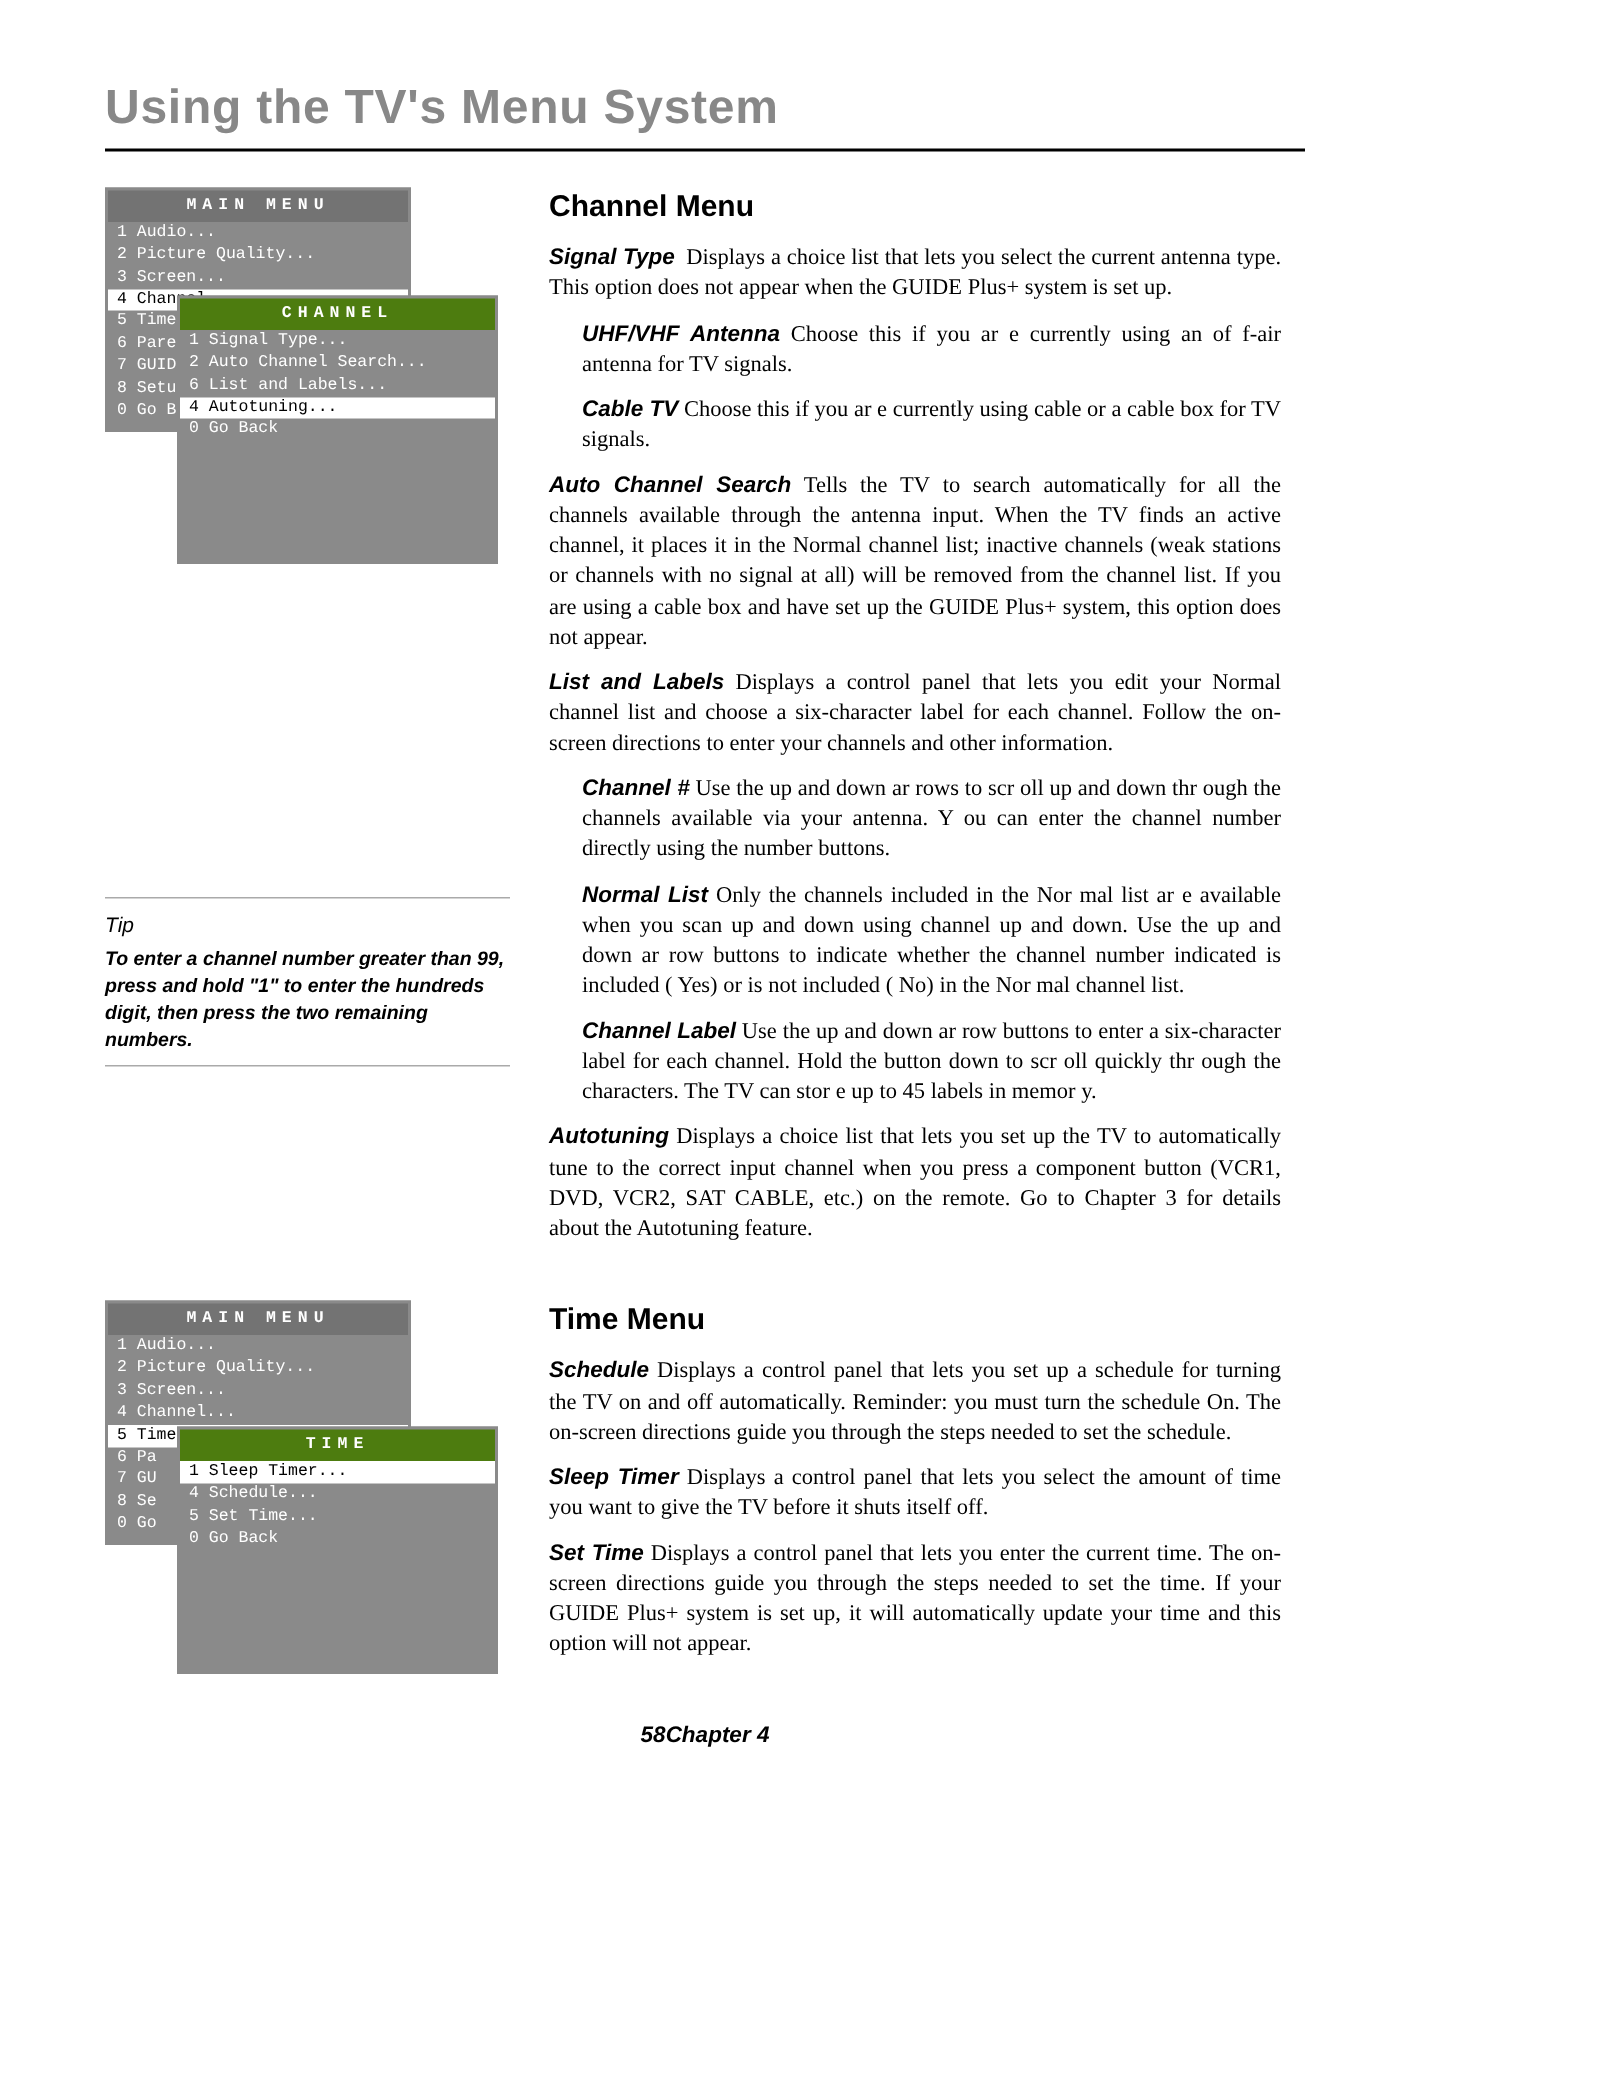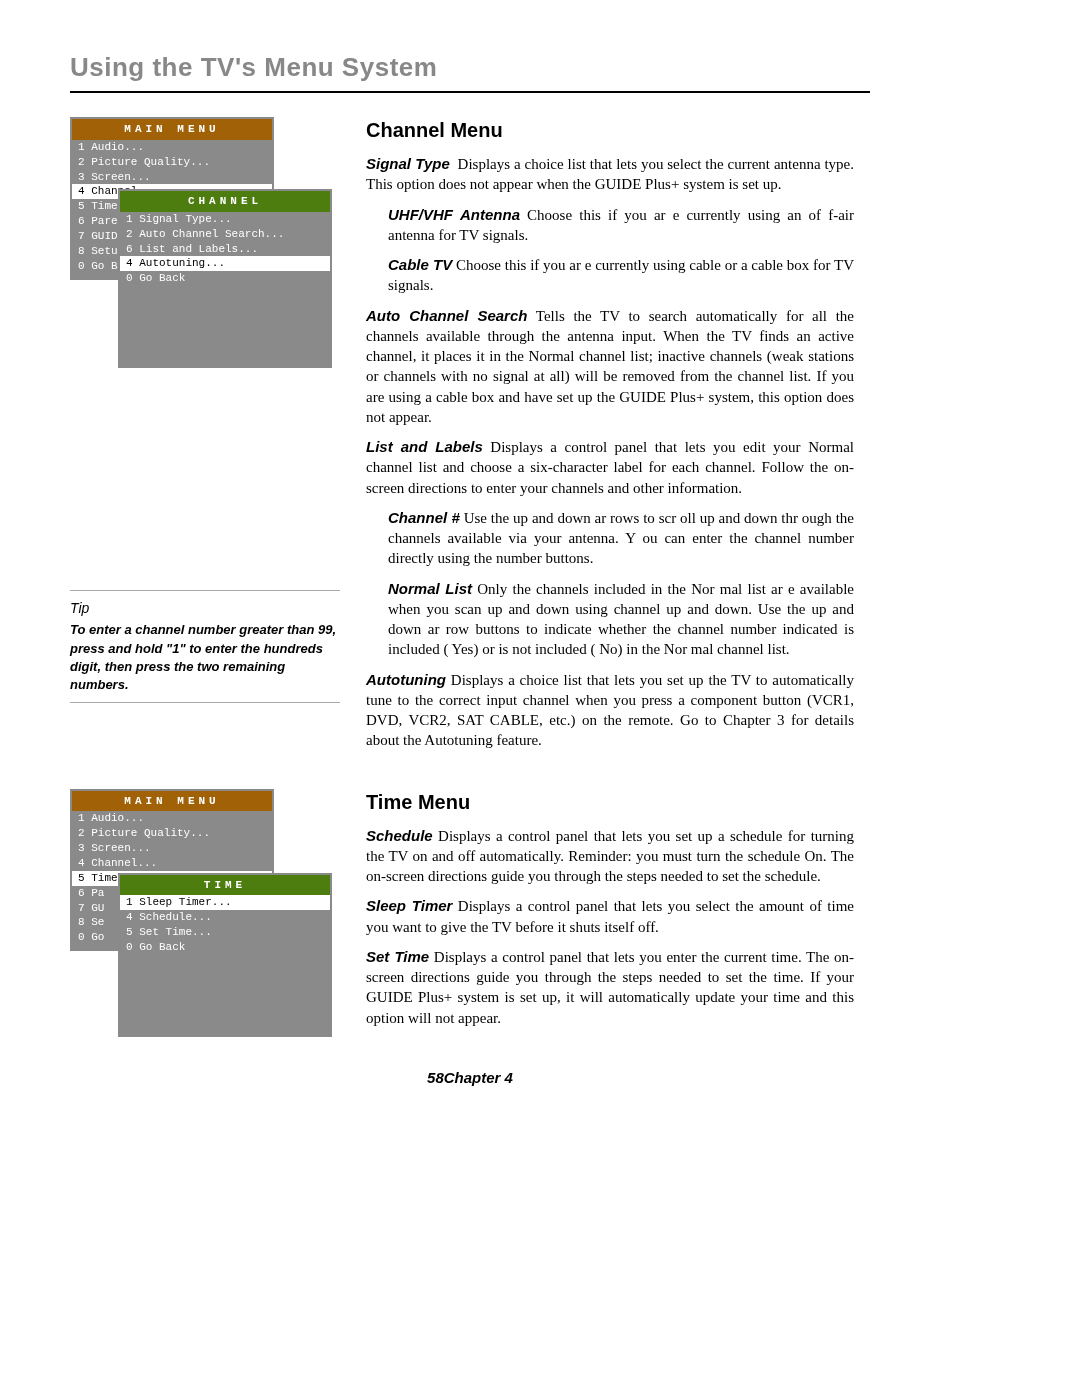--- a/index.html
+++ b/index.html
@@ -9,21 +9,21 @@
     font-family:Georgia, "Times New Roman", serif;
     color:#000;
     width:940px;
     box-sizing:border-box;
     font-size:15px;
     line-height:1.35;
   }
   .section-title {
     font-family:Arial, Helvetica, sans-serif;
     font-weight:900;
-    font-size:26px;
+    font-size:32px;
     color:#888;
     letter-spacing:0.5px;
     margin:0 0 6px 0;
   }
   .title-rule {
     border:none;
     border-top:2px solid #000;
     margin:0 0 24px 0;
   }
   .page-row {
@@ -82,21 +82,21 @@
     line-height:1.35;
     color:#fff;
   }
   .osd .main {
     background:#8a8a8a;
     border:2px solid #8a8a8a;
     width:200px;
     padding-bottom:4px;
   }
   .osd .main .hdr {
-    background:#a16207;
+    background:#737373;
     color:#fff;
     font-weight:bold;
     letter-spacing:4px;
     text-align:center;
     padding:3px 0;
   }
   .osd .main .row,
   .osd .sub .row {
     padding:0 6px;
     white-space:pre;
@@ -183,20 +183,21 @@
     <p class="para indent"><span class="term">Cable TV</span><span> Choose this if you ar e currently using cable or a cable box for TV signals.</span></p>
 
     <p class="para"><span class="term">Auto Channel Search</span><span> Tells the TV to search automatically for all the channels available through the antenna input. When the TV finds an active channel, it places it in the Normal channel list; inactive channels (weak stations or channels with no signal at all) will be removed from the channel list. If you are using a cable box and have set up the GUIDE Plus+ system, this option does not appear.</span></p>
 
     <p class="para"><span class="term">List and Labels</span><span> Displays a control panel that lets you edit your Normal channel list and choose a six-character label for each channel. Follow the on-screen directions to enter your channels and other information.</span></p>
 
     <p class="para indent"><span class="term">Channel #</span><span> Use the up and down ar rows to scr oll up and down thr ough the channels available via your antenna. Y ou can enter the channel number directly using the number buttons.</span></p>
 
     <p class="para indent"><span class="term">Normal List</span><span> Only the channels included in the Nor mal list ar e available when you scan up and down using channel up and down. Use the up and down ar row buttons to indicate whether the channel number indicated is included ( Yes) or is not included ( No) in the Nor mal channel list.</span></p>
 
+    <p class="para indent"><span class="term">Channel Label</span><span> Use the up and down ar row buttons to enter a six-character label for each channel. Hold the button down to scr oll quickly thr ough the characters. The TV can stor e up to 45 labels in memor y.</span></p>
 
     <p class="para"><span class="term">Autotuning</span><span> Displays a choice list that lets you set up the TV to automatically tune to the correct input channel when you press a component button (VCR1, DVD, VCR2, SAT CABLE, etc.) on the remote. Go to Chapter 3 for details about the Autotuning feature.</span></p>
   </div>
 </div>
 
 <div class="page-row">
   <div class="left-col">
     <div class="osd time">
       <div class="main">
         <div class="hdr">MAIN MENU</div>

